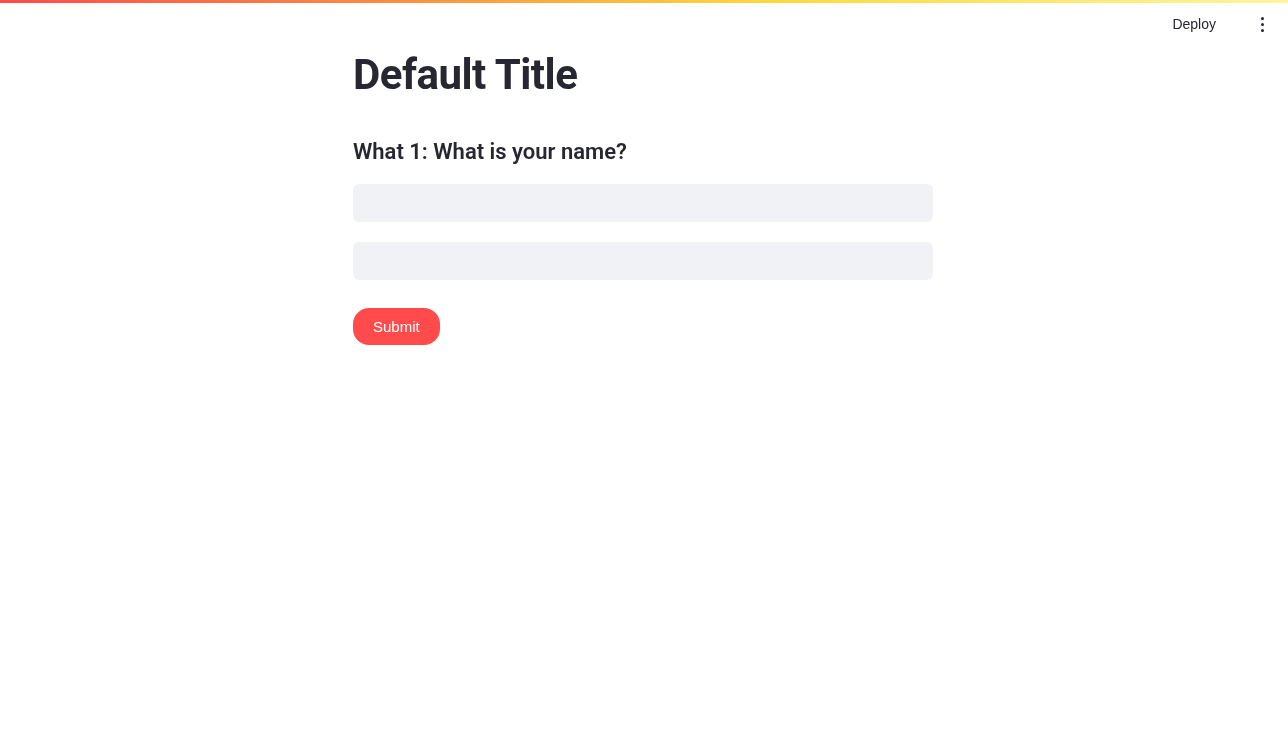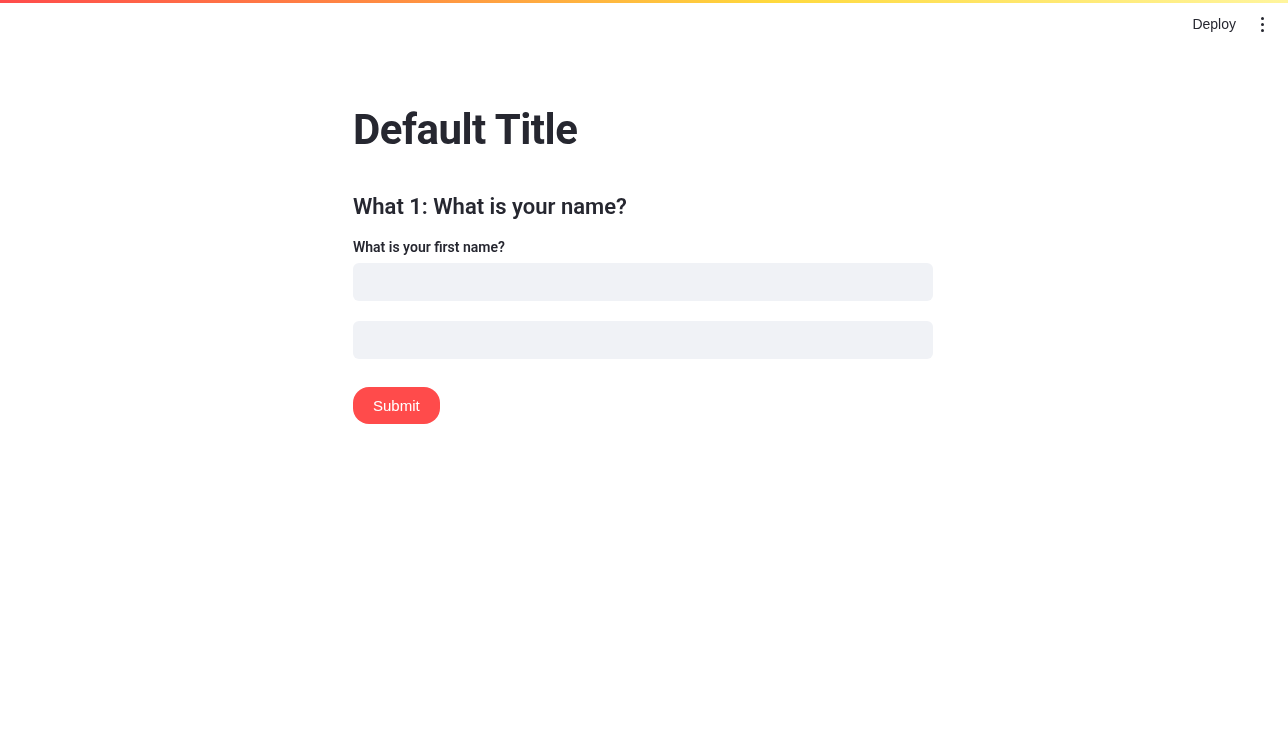--- a/index.html
+++ b/index.html
@@ -25,21 +25,21 @@
       height: 3px;
       background: linear-gradient(90deg, #ff4b4b 0%, #ff8c42 30%, #ffd93d 60%, #fff59d 100%);
     }
     
     .header {
       position: absolute;
       top: 12px;
       right: 16px;
       display: flex;
       align-items: center;
-      gap: 8px;
+      gap: 28px;
     }
     
     .deploy-btn {
       font-size: 14px;
       color: #262730;
       background: transparent;
       border: none;
       cursor: pointer;
       padding: 4px 8px;
     }
@@ -58,21 +58,21 @@
     .menu-icon span {
       width: 3px;
       height: 3px;
       background: #262730;
       border-radius: 50%;
     }
     
     .main-content {
       max-width: 580px;
       margin-left: 353px;
-      padding-top: 105px;
+      padding-top: 50px;
     }
     
     .page-title {
       font-size: 42px;
       font-weight: 700;
       color: #262730;
       margin-bottom: 40px;
       letter-spacing: -0.5px;
     }
     
@@ -128,19 +128,18 @@
     <span></span>
     <span></span>
   </div>
 </div>
 
 <div class="main-content">
   <h1 class="page-title">Default Title</h1>
   
   <h2 class="section-heading">What 1: What is your name?</h2>
   
-  <label class="form-label">What is your first name?</label>
   <input type="text" class="text-input" value="" style="">
   
   <input type="text" class="text-input" value="" style="">
   
   <button class="submit-btn">Submit</button>
 </div>
 
 </body></html>

